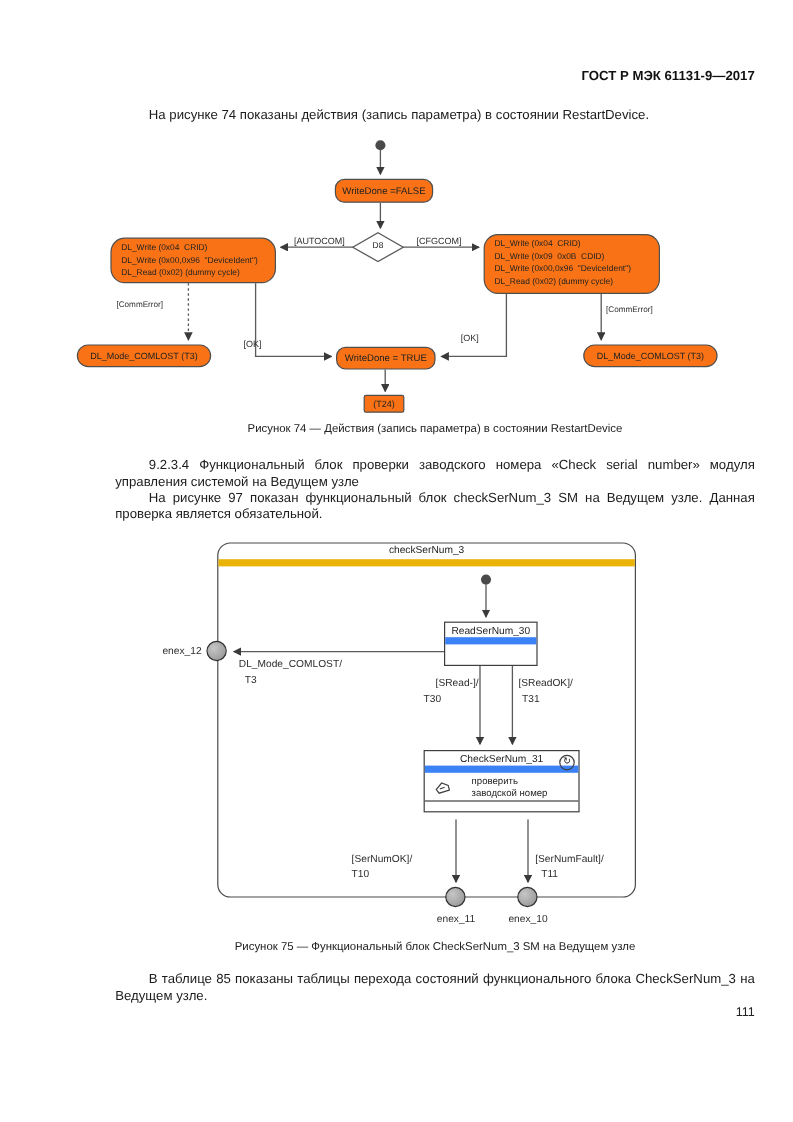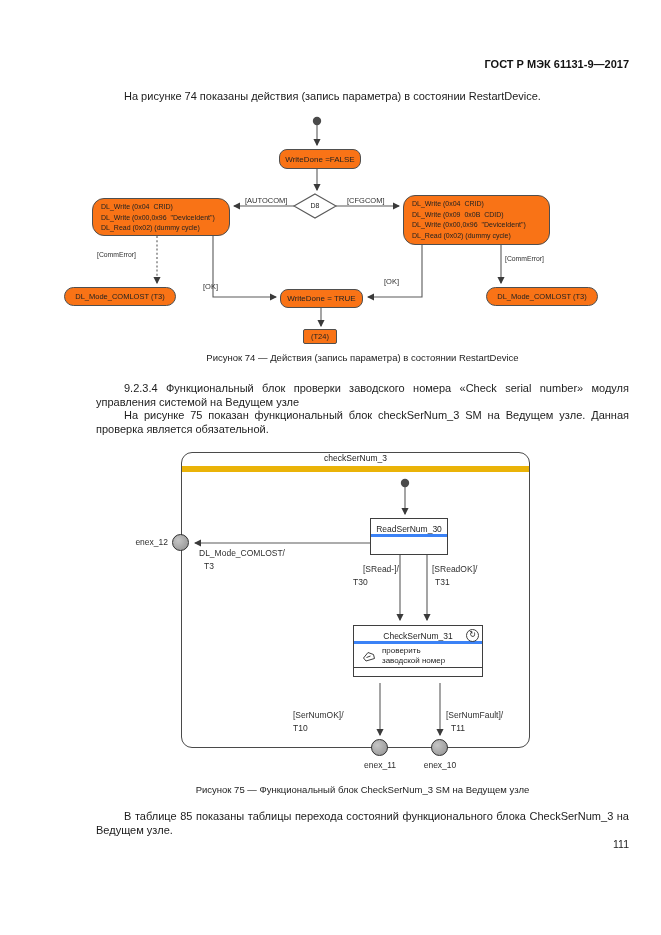--- a/index.html
+++ b/index.html
@@ -25,22 +25,22 @@
   .stadium{border-radius:10px;display:flex;align-items:center;justify-content:center;font-size:7.5px;}
   .term{border-radius:2px;display:flex;align-items:center;justify-content:center;font-size:7.5px;}
   .dlabel{position:absolute;z-index:3;font-size:7.5px;color:#2e2e2e;white-space:nowrap;}
   .dlabel2{position:absolute;z-index:3;font-size:8.5px;color:#2e2e2e;white-space:nowrap;}
   .dia-label{position:absolute;z-index:3;font-size:7px;color:#222;text-align:center;}
   
   .frame{position:absolute;z-index:2;border:1.5px solid #4a4a4a;border-radius:11px;box-sizing:border-box;background:transparent;}
   .frame-header{position:absolute;left:0;top:0;width:100%;height:19px;border-bottom:6px solid #eab308;box-sizing:border-box;
     display:flex;align-items:flex-start;justify-content:center;font-size:8.5px;color:#222;}
   .sm-box{position:absolute;z-index:2;background:#fff;border:1.2px solid #3f3f3f;box-sizing:border-box;font-size:8.5px;color:#1f1f1f;}
-  .sm-title{height:18px;border-bottom:3px solid #3b82f6;box-sizing:border-box;display:flex;align-items:flex-end;justify-content:center;position:relative;}
-  .sm-mid{height:24px;border-bottom:1px solid #3f3f3f;box-sizing:border-box;display:flex;align-items:center;gap:5px;padding-left:7px;font-size:8px;line-height:9.5px;}
+  .sm-title{height:18px;border-bottom:6px solid #3b82f6;box-sizing:border-box;display:flex;align-items:center;justify-content:center;position:relative;}
+  .sm-mid{height:24px;border-bottom:1px solid #3f3f3f;box-sizing:border-box;display:flex;align-items:center;gap:16px;padding-left:7px;font-size:8px;line-height:9.5px;}
   .exit-circle{position:absolute;z-index:4;width:17px;height:17px;border:1.5px solid #2f2f2f;border-radius:50%;box-sizing:border-box;
     background:radial-gradient(circle at 35% 35%, #c6c6c6, #8f8f8f);}
   .sub-icon{position:absolute;right:3px;top:3px;width:11px;height:11px;border:1px solid #3f3f3f;border-radius:50%;
     font-size:8px;line-height:10px;text-align:center;font-family:"DejaVu Sans",sans-serif;color:#222;}
 </style>
 </head>
 <body>
 
 <div class="page">
 
@@ -120,21 +120,21 @@
   </div>
 
   <div class="node term" style="left:303px;top:329px;width:34px;height:15px;">
     <span>(T24)</span>
   </div>
 
   <div class="abs caption" style="top:352px;">Рисунок 74 — Действия (запись параметра) в состоянии RestartDevice</div>
 
   <div class="abs body-text" style="top:382px;">
     <p>9.2.3.4 Функциональный блок проверки заводского номера «Check serial number» модуля управления системой на Ведущем узле</p>
-    <p>На рисунке 75 показан функциональный блок checkSerNum_3 SM на Ведущем узле. Данная проверка является обязательной.</p>
+    <p>На рисунке 97 показан функциональный блок checkSerNum_3 SM на Ведущем узле. Данная проверка является обязательной.</p>
   </div>
 
   <div class="frame" style="left:181px;top:452px;width:349px;height:296px;">
     <div class="frame-header">
       <span>checkSerNum_3</span>
     </div>
   </div>
 
   <div class="sm-box" style="left:370px;top:518px;width:78px;height:37px;">
     <div class="sm-title">

